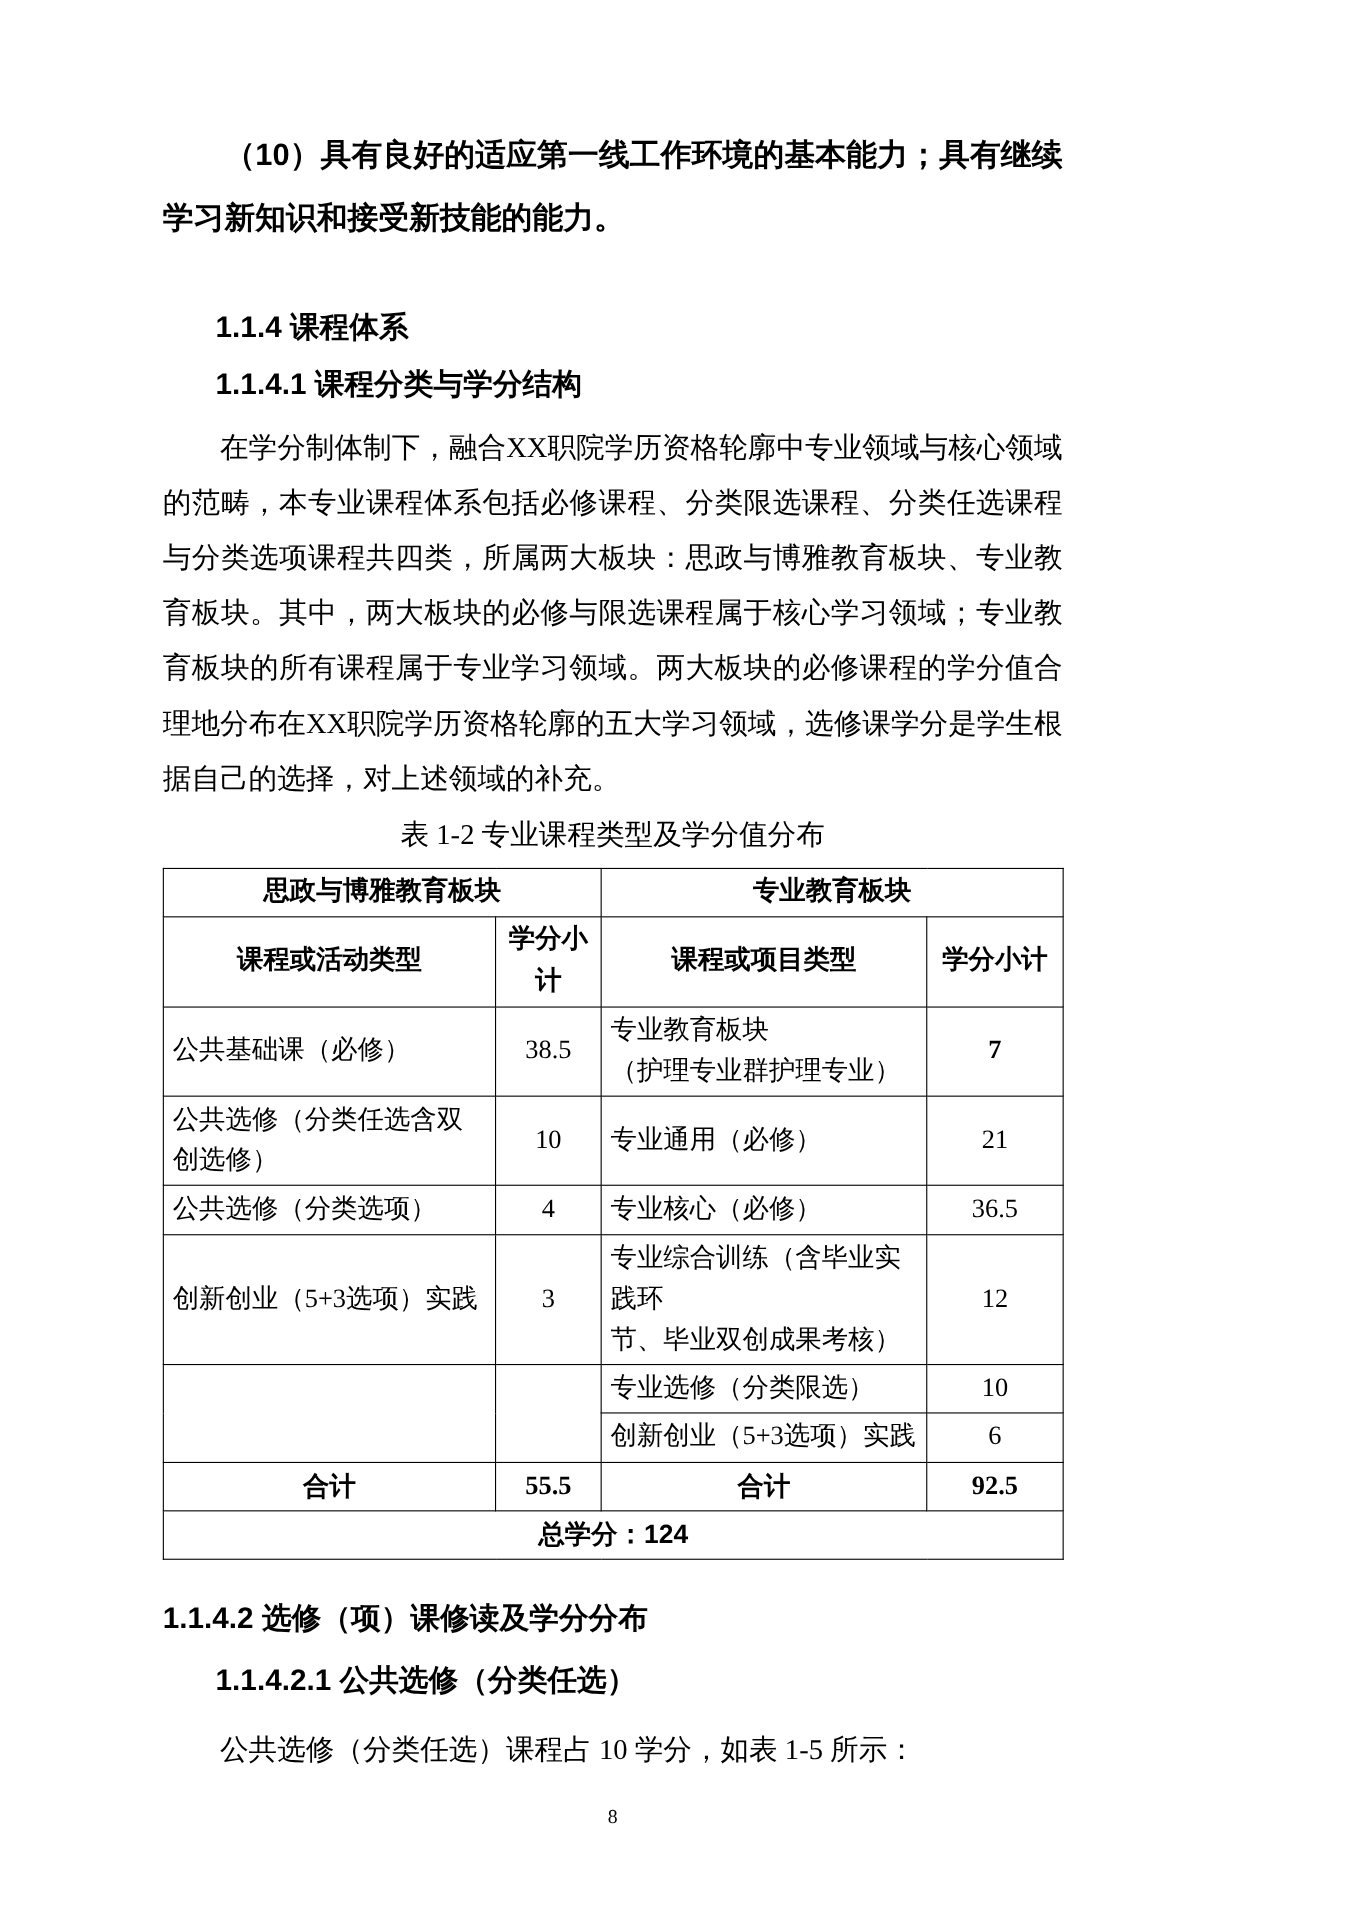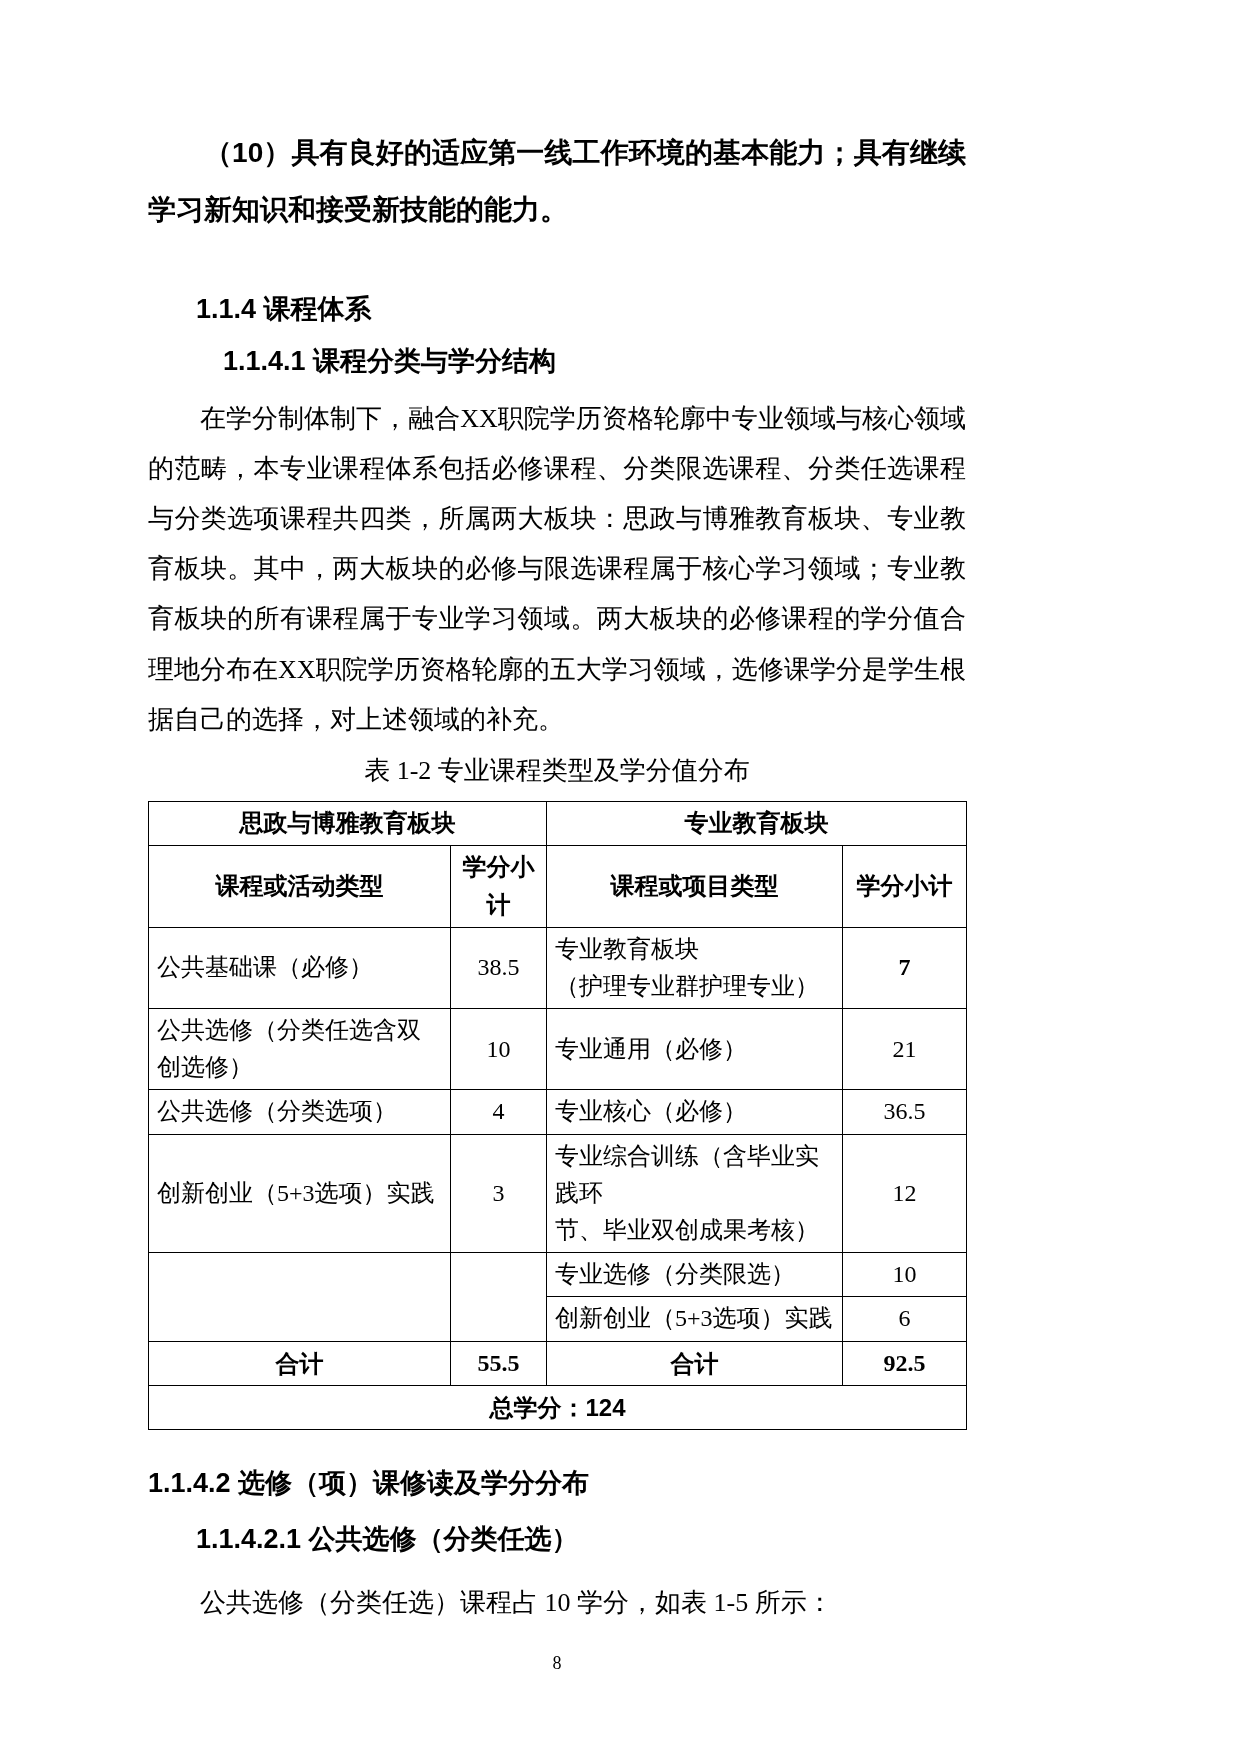--- a/index.html
+++ b/index.html
@@ -1,53 +1,53 @@
 <!DOCTYPE html>
 <html><head>
 <meta charset="utf-8">
 <style>
   * { margin:0; padding:0; box-sizing:border-box; }
   html,body { background:#ffffff; }
   .page {
     width:1240px; height:1754px; position:relative; background:#ffffff;
     font-family:"Liberation Serif", serif; color:#000; overflow:hidden;
   }
-  .content { position:absolute; left:148px; top:12px; width:818px; }
+  .content { position:absolute; left:148px; top:0; width:818px; }
 
   .para-opening {
     margin-top:112px;
     font-size:28px; font-weight:bold; line-height:2.05;
     text-indent:2em; text-align:justify;
     font-family:"Liberation Sans", sans-serif;
   }
   .hei { font-family:"Liberation Sans", sans-serif; font-weight:bold; }
 
   .h-114   { margin-top:50px; margin-left:48px; font-size:27px; line-height:1.5; }
-  .h-1141  { margin-top:12px; margin-left:75px; font-size:27px; line-height:1.5; }
+  .h-1141  { margin-top:12px; margin-left:48px; font-size:27px; line-height:1.5; }
 
   .body-para {
     margin-top:12px; font-size:26px; line-height:1.93;
     text-indent:2em; text-align:justify;
   }
   .body-single { margin-top:4px; font-size:26px; line-height:1.93; text-indent:2em; }
 
   .table-caption {
     margin-top:4px; font-size:26px; line-height:1.7; text-align:center;
   }
 
   table.credits {
     width:100%; border-collapse:collapse; table-layout:fixed;
     margin-top:8px; font-size:24px;
   }
   table.credits th, table.credits td {
     border:1px solid #000; padding:3px 8px; vertical-align:middle;
     line-height:1.55;
   }
   table.credits th {
-    font-family:Liberation Serif, serif; font-weight:bold; text-align:center;
+    font-family:Liberation Mono, monospace; font-weight:bold; text-align:center;
   }
   tr.row-group  { height:40px; }
   tr.row-cols   { height:40px; }
   tr.row-single { height:42px; }
   tr.row-double { height:74px; }
   tr.row-total  { height:44px; }
   tr.row-grand  { height:42px; }
   .cell-label { text-align:left; }
   .cell-num   { text-align:center; }
   .b          { font-weight:bold; font-family:"Liberation Sans", sans-serif; }

